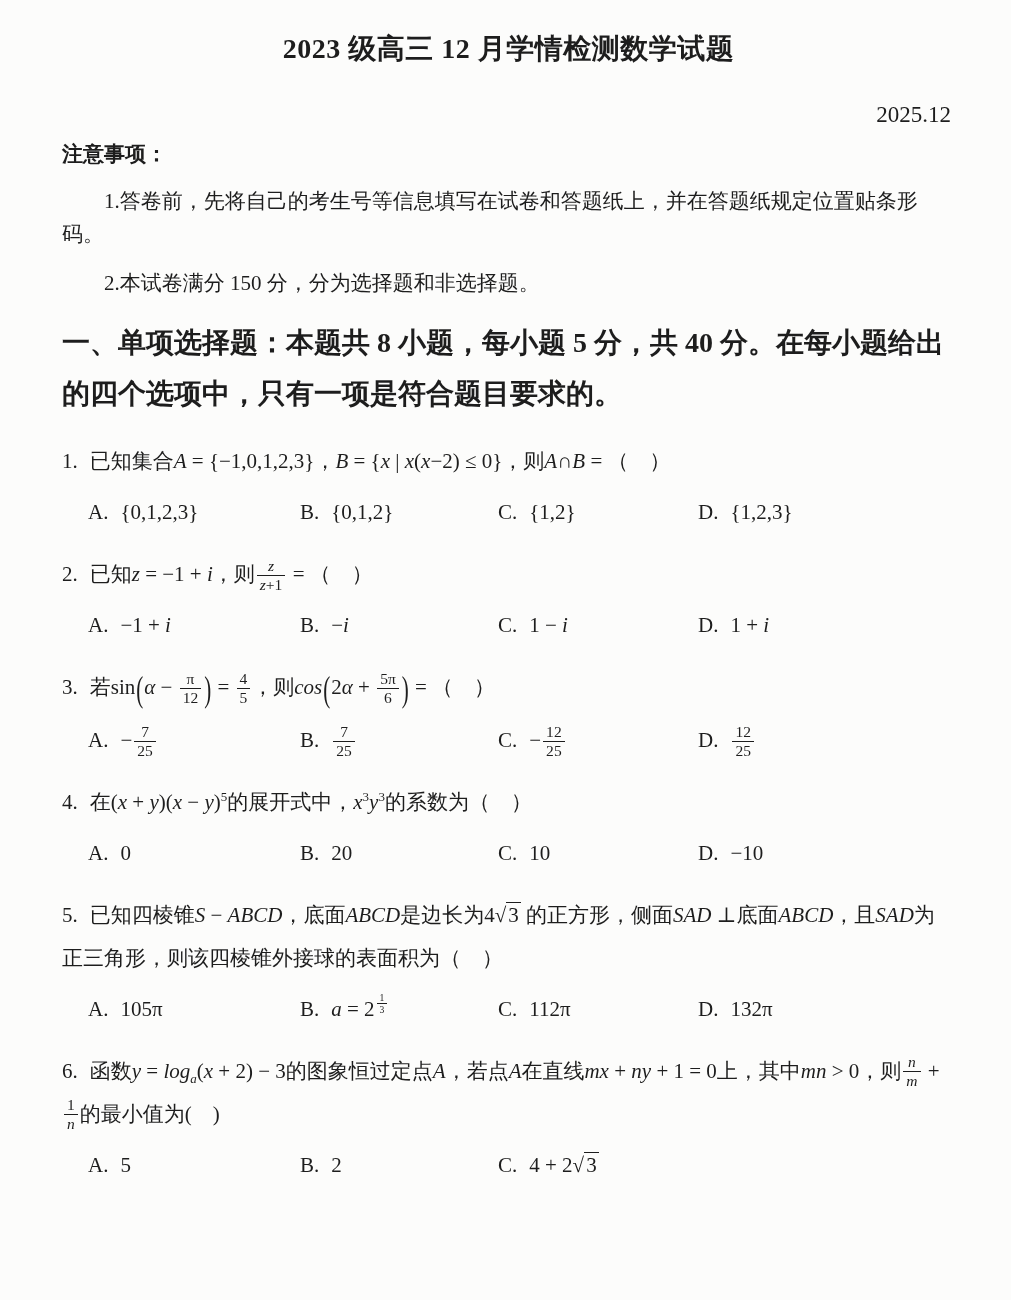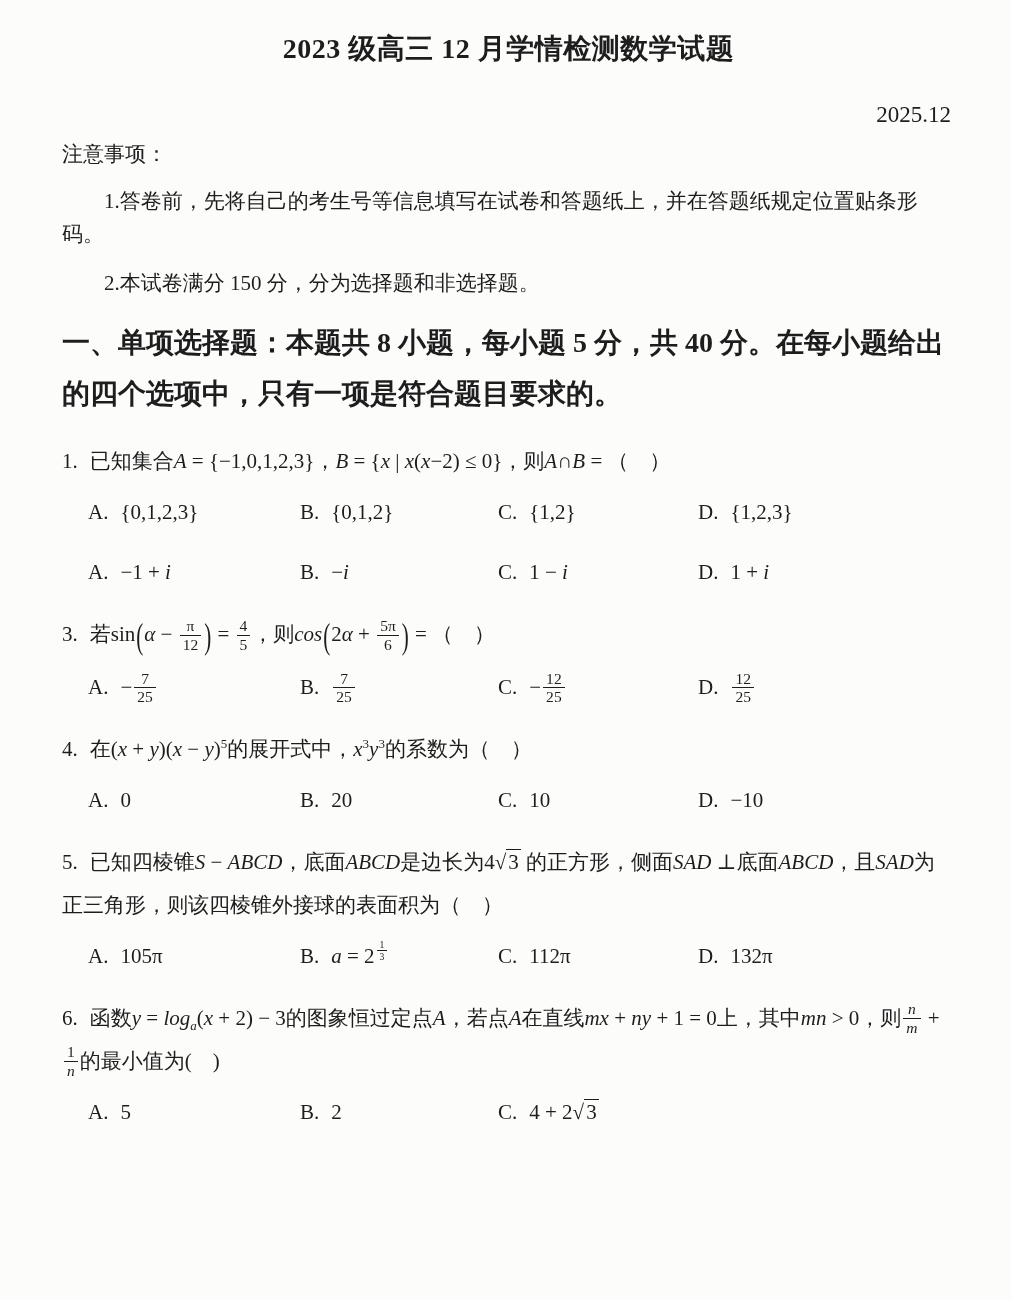--- a/index.html
+++ b/index.html
@@ -1,21 +1,21 @@
 <!DOCTYPE html>
 <html><head>
 <meta charset="utf-8">
 <style>
   html,body { margin:0; padding:0; background:#f3f3f1; }
   body { font-family:"Liberation Serif","DejaVu Serif",serif; color:#1d1d1d; }
   .page { width:1011px; min-height:1300px; margin:0 auto; background:#fcfcfb; box-sizing:border-box;
           padding:16px 56px 40px 62px; }
   .title { text-align:center; font-size:28px; font-weight:bold; margin:14px 0 0; letter-spacing:.5px; }
   .date  { text-align:right; font-size:23px; margin:34px 4px 8px 0; }
-  .notice-head { font-size:21px; font-weight:normal; margin:12px 0 2px; }
+  .notice-head { font-size:21px; font-weight:bold; margin:12px 0 2px; }
   .notice p { font-size:21px; line-height:1.55; margin:17px 0; text-indent:2em; }
   .section-head { font-size:28px; font-weight:bold; line-height:1.85; margin:16px 0 0; }
   .question { margin-top:20px; }
   .stem { font-size:21px; line-height:2.05; }
   .qnum { margin-right:12px; }
   .opts  { display:grid; grid-template-columns:212px 198px 200px auto; padding-left:26px; margin-top:10px;
            font-size:21px; line-height:1.9; align-items:center; }
   .olab { margin-right:12px; }
   .opt { white-space:nowrap; }
   i { font-style:italic; }
@@ -53,20 +53,24 @@
     <div class="stem"><span class="qnum">1.</span><span>已知集合<i>A</i> = {−1,0,1,2,3}，<i>B</i> = {<i>x</i> | <i>x</i>(<i>x</i>−2) ≤ 0}，则<i>A</i>∩<i>B</i> = （　）</span></div>
     <div class="opts">
       <div class="opt"><span class="olab">A.</span><span>{0,1,2,3}</span></div>
       <div class="opt"><span class="olab">B.</span><span>{0,1,2}</span></div>
       <div class="opt"><span class="olab">C.</span><span>{1,2}</span></div>
       <div class="opt"><span class="olab">D.</span><span>{1,2,3}</span></div>
     </div>
   </div>
 
   <div class="question">
+    <div class="stem"><span class="qnum">2.</span><span>已知<i>z</i> = −1 + <i>i</i>，则<span class="fr">
+            <span class="n"><i>z</i></span>
+            <span class="d"><i>z</i>+1</span>
+          </span> = （　）</span></div>
     <div class="opts">
       <div class="opt"><span class="olab">A.</span><span>−1 + <i>i</i></span></div>
       <div class="opt"><span class="olab">B.</span><span>−<i>i</i></span></div>
       <div class="opt"><span class="olab">C.</span><span>1 − <i>i</i></span></div>
       <div class="opt"><span class="olab">D.</span><span>1 + <i>i</i></span></div>
     </div>
   </div>
 
   <div class="question">
     <div class="stem"><span class="qnum">3.</span><span>若sin<span class="bp">(</span><i>α</i> − <span class="fr">

